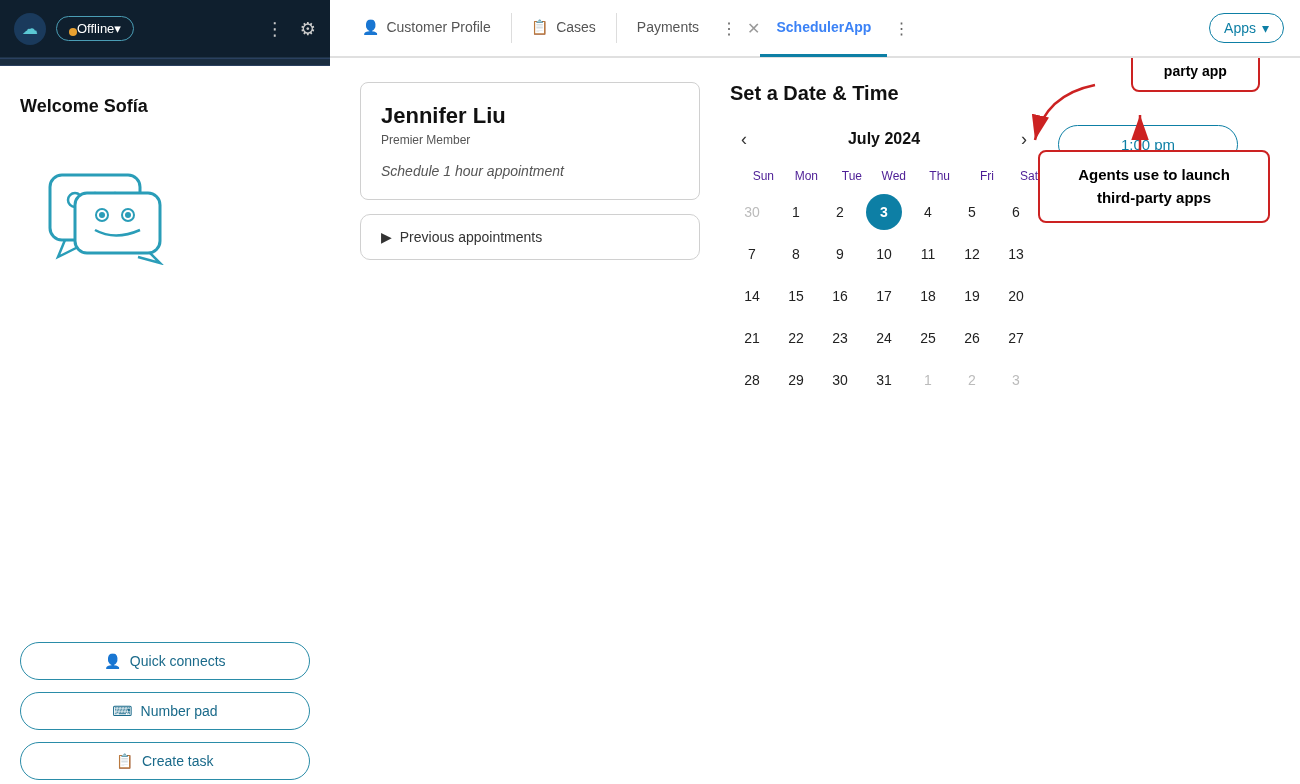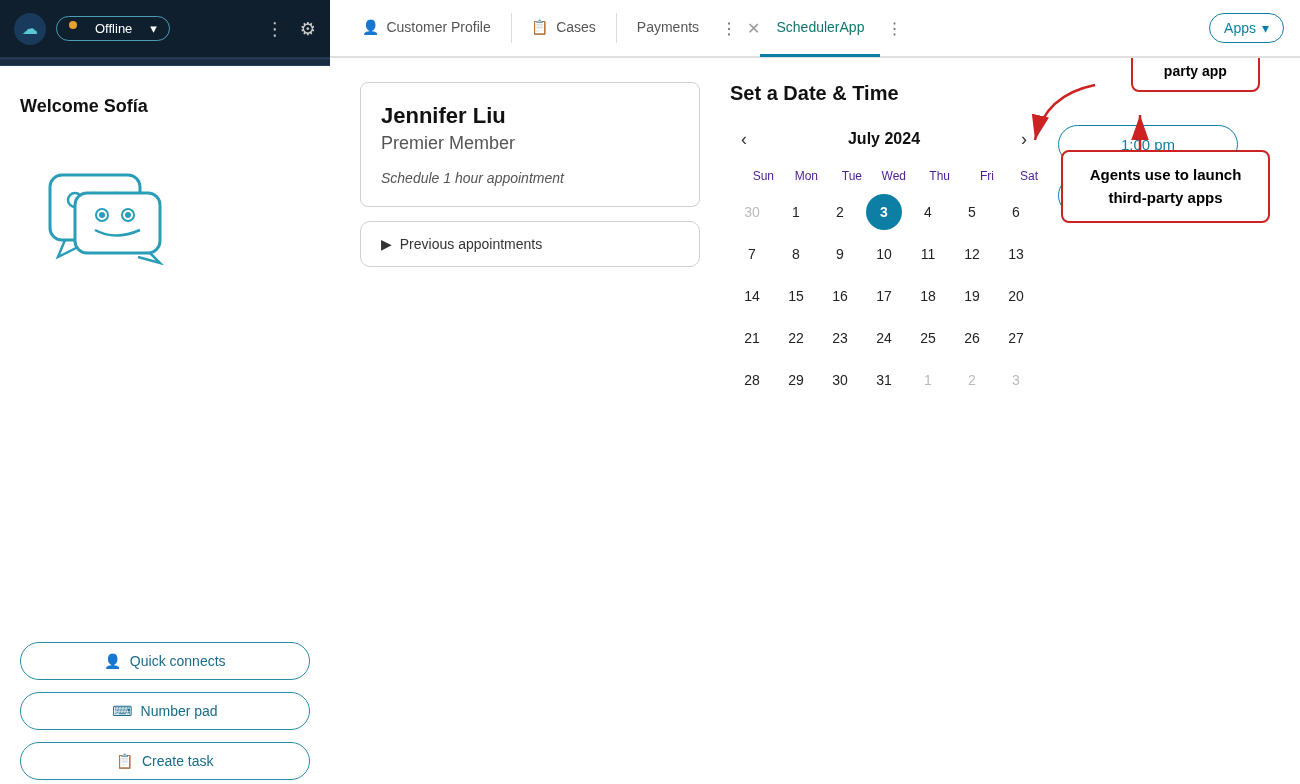--- a/index.html
+++ b/index.html
@@ -36,22 +36,22 @@
 
     .status-btn {
       background: transparent;
       border: 1.5px solid #4a9db5;
       border-radius: 16px;
       color: #fff;
       padding: 4px 12px;
       font-size: 13px;
       cursor: pointer;
       display: flex;
-      align-items: flex-start;
-      gap: 18px;
+      align-items: flex-end;
+      gap: 0;
     }
 
     .status-btn .dot {
       width: 8px; height: 8px;
       background: #e8a030;
       border-radius: 50%;
     }
 
     .header-icons {
       margin-left: auto;
@@ -151,23 +151,23 @@
       padding: 0 16px;
       height: 58px;
       cursor: pointer;
       color: #555;
       font-size: 14px;
       border-bottom: 3px solid transparent;
       white-space: nowrap;
     }
 
     .tab.active {
-      color: #0f766e;
+      color: #3b82f6;
       border-bottom: 3px solid #0d7fa5;
-      font-weight: 400;
+      font-weight: 700;
     }
 
     .tab-separator {
       width: 1px;
       height: 30px;
       background: #ddd;
       margin: 0 4px;
     }
 
     .tab-more-icon {
@@ -225,21 +225,21 @@
     }
 
     .customer-name {
       font-size: 22px;
       font-weight: 700;
       color: #111;
       margin-bottom: 4px;
     }
 
     .customer-tier {
-      font-size: 18px;
+      font-size: 12px;
       color: #555;
       margin-bottom: 16px;
     }
 
     .customer-note {
       font-size: 14px;
       color: #555;
       font-style: italic;
     }
 
@@ -541,21 +541,21 @@
 
         <svg style="position:absolute; top:-15px; right:165px; z-index:9;" width="80" height="80">
           <defs>
             <marker id="arrowhead1" markerWidth="10" markerHeight="7" refX="10" refY="3.5" orient="auto">
               <polygon points="0 0, 10 3.5, 0 7" fill="#cc2222"></polygon>
             </marker>
           </defs>
           <path d="M 70 10 Q 20 20 10 65" stroke="#cc2222" stroke-width="2.5" fill="none" marker-end="url(#arrowhead1)"></path>
         </svg>
 
-        <div style="position:absolute; top:60px; right:0px; border:2.5px solid #cc2222; border-radius:8px; background:#fff; padding:12px 16px; font-size:15px; font-weight:700; text-align:center; line-height:1.5; z-index:10; width:209px;">
+        <div style="position:absolute; top:60px; right:0px; border:2.5px solid #cc2222; border-radius:8px; background:#fff; padding:12px 16px; font-size:15px; font-weight:700; text-align:center; line-height:1.5; z-index:10; width:232px;">
           <span>Agents use to launch<br>third-party apps</span>
         </div>
 
         <svg style="position:absolute; top:20px; right:100px; z-index:9;" width="60" height="60">
           <defs>
             <marker id="arrowhead2" markerWidth="10" markerHeight="7" refX="10" refY="3.5" orient="auto">
               <polygon points="0 0, 10 3.5, 0 7" fill="#cc2222"></polygon>
             </marker>
           </defs>
           <path d="M 30 55 L 30 5" stroke="#cc2222" stroke-width="2.5" fill="none" marker-end="url(#arrowhead2)"></path>

